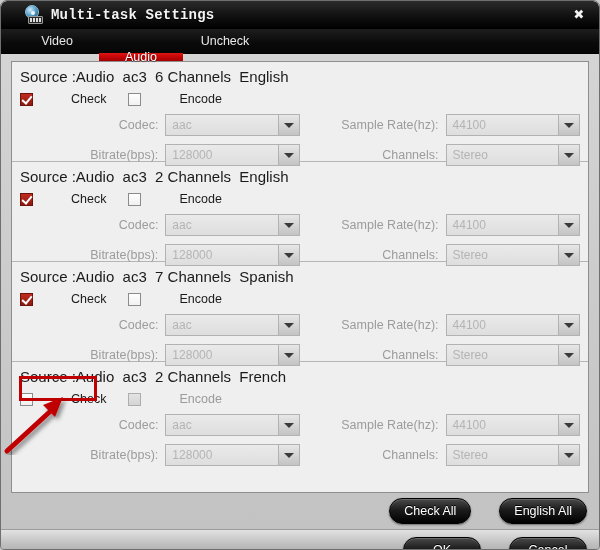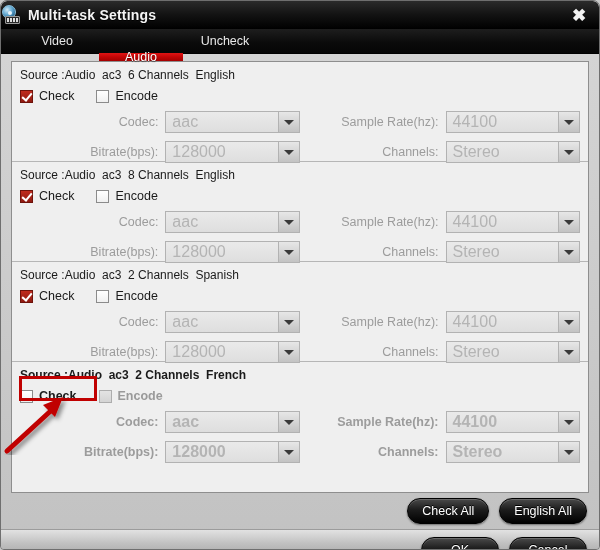--- a/index.html
+++ b/index.html
@@ -21,22 +21,23 @@
   }
 
   
   #titlebar {
     position: relative;
     height: 28px;
     background: linear-gradient(to bottom, #2b2b2b 0%, #131313 48%, #000 100%);
     border-radius: 6px 6px 0 0;
     display: flex;
     align-items: center;
-    padding-left: 0;
-    box-sizing: border-box;
+    padding-left: 23px;
+    box-sizing: border-box;
+    font-family: Liberation Mono, monospace;
   }
   .app-icon {
     width: 20px; height: 20px;
     position: relative;
     margin-right: 7px;
     flex: 0 0 auto;
   }
   .app-icon .disc {
     position: absolute; left: 1px; top: 0px;
     width: 14px; height: 14px; border-radius: 50%;
@@ -125,24 +126,24 @@
     overflow: hidden;
   }
 
   .track {
     position: relative;
     height: 100px;
     box-sizing: border-box;
     border-bottom: 1px solid #b6b6b6;
     padding: 6px 8px 0 8px;
   }
-  .track:last-child { border-bottom: none; font-weight: bold; }
+  .track:last-child { border-bottom: none; }
 
   .src-line {
-    font-size: 12px;
+    font-size: 15px;
     color: #1a1a1a;
     margin-bottom: 4px;
     white-space: pre;
   }
 
   .chk-row {
     display: flex;
     align-items: center;
     height: 20px;
     margin-bottom: 3px;
@@ -175,20 +176,21 @@
     border-width: 0 2px 2px 0;
     transform: rotate(40deg);
   }
   .box.grey {
     background: linear-gradient(to bottom, #e3e3e3 0%, #d4d4d4 100%);
     border-color: #adadad;
   }
   .chk-label {
     font-size: 12.5px;
     color: #1a1a1a;
+    margin-left: 32px;
   }
   .chk-label.dim { color: #9a9a9a; }
 
   .field-row {
     display: flex;
     align-items: center;
     height: 26px;
     margin-bottom: 4px;
     justify-content: center;
   }
@@ -205,21 +207,21 @@
   .combo {
     width: 137px;
     height: 22px;
     display: flex;
     box-sizing: border-box;
     border: 1px solid #b2b2b2;
     background: linear-gradient(to bottom, #eaeaea 0%, #dedede 100%);
   }
   .combo .val {
     flex: 1 1 auto;
-    font-size: 16px;
+    font-size: 12px;
     color: #b4b4b4;
     display: flex; align-items: center;
     padding-left: 6px;
     overflow: hidden;
     white-space: nowrap;
   }
   .combo .arrowbtn {
     width: 20px;
     flex: 0 0 auto;
     border-left: 1px solid #b2b2b2;
@@ -255,21 +257,21 @@
     color: #fff;
     font-size: 12.5px;
     border: 1px solid #000;
     border-radius: 13px;
     height: 26px;
     min-width: 78px;
     padding: 0 14px;
     display: inline-flex;
     align-items: center; justify-content: center;
     cursor: pointer;
-    margin-left: 10px;
+    margin-left: 28px;
     box-shadow: 0 1px 2px rgba(0,0,0,.45), inset 0 1px 0 rgba(255,255,255,.18);
     box-sizing: border-box;
     text-shadow: 0 -1px 0 #000;
   }
 
   
   #hl-box {
     position: absolute;
     left: 18px; top: 375px;
     width: 78px; height: 25px;
@@ -347,21 +349,21 @@
           <span class="combo">
             <span class="val">Stereo</span>
             <span class="arrowbtn">
                 <span class="tri"></span>
               </span>
           </span>
         </div>
       </div>
 
       <div class="track">
-        <div class="src-line">Source :Audio  ac3  8 Channels  English</div>
+        <div class="src-line">Source :Audio  ac3  2 Channels  English</div>
         <div class="chk-row">
           <span class="chk-wrap">
             <span class="box checked"></span>
             <span class="chk-label">Check</span>
           </span>
           <span class="chk-wrap">
             <span class="box"></span>
             <span class="chk-label">Encode</span>
           </span>
         </div>
@@ -393,21 +395,21 @@
           <span class="combo">
             <span class="val">Stereo</span>
             <span class="arrowbtn">
                 <span class="tri"></span>
               </span>
           </span>
         </div>
       </div>
 
       <div class="track">
-        <div class="src-line">Source :Audio  ac3  2 Channels  Spanish</div>
+        <div class="src-line">Source :Audio  ac3  7 Channels  Spanish</div>
         <div class="chk-row">
           <span class="chk-wrap">
             <span class="box checked"></span>
             <span class="chk-label">Check</span>
           </span>
           <span class="chk-wrap">
             <span class="box"></span>
             <span class="chk-label">Encode</span>
           </span>
         </div>

